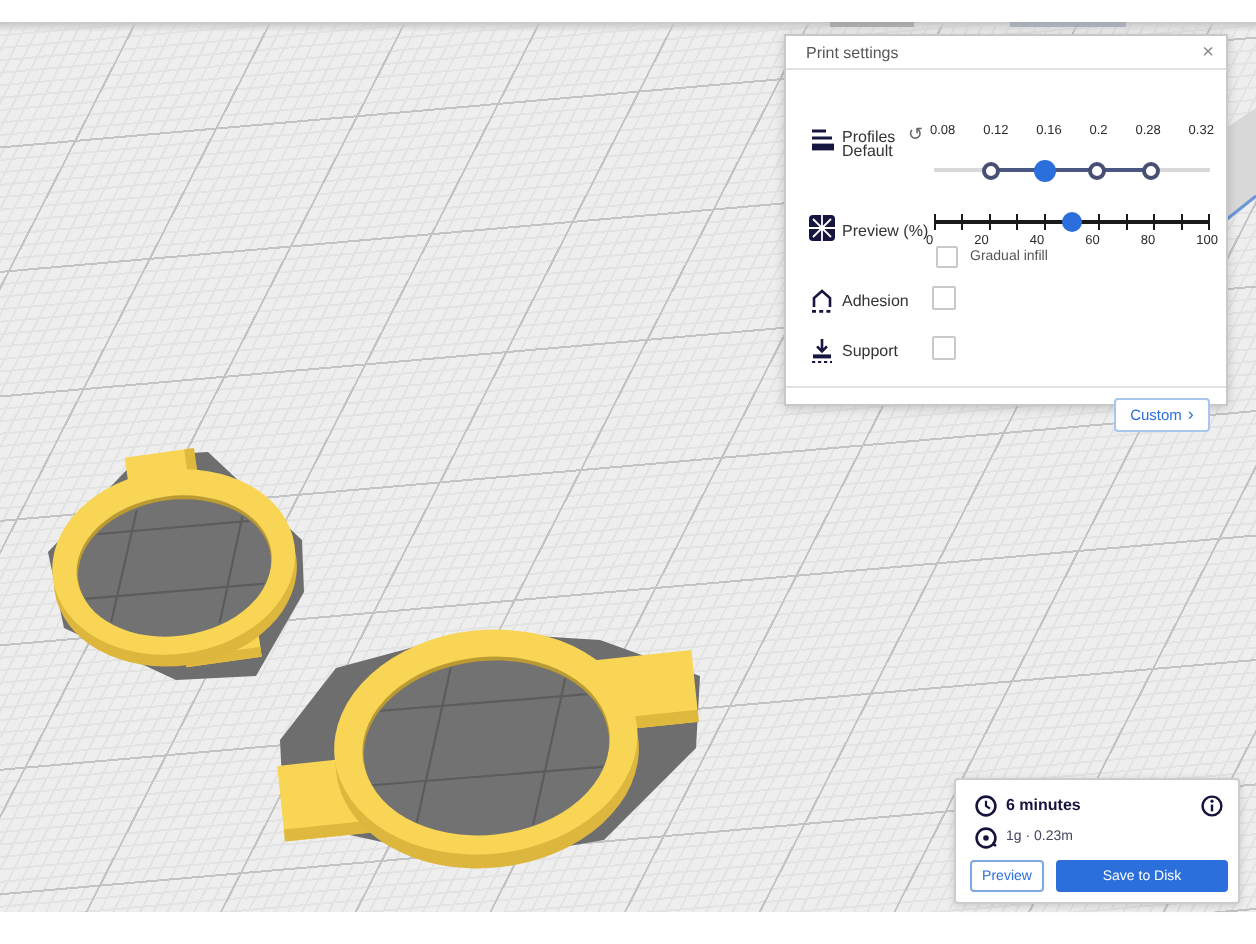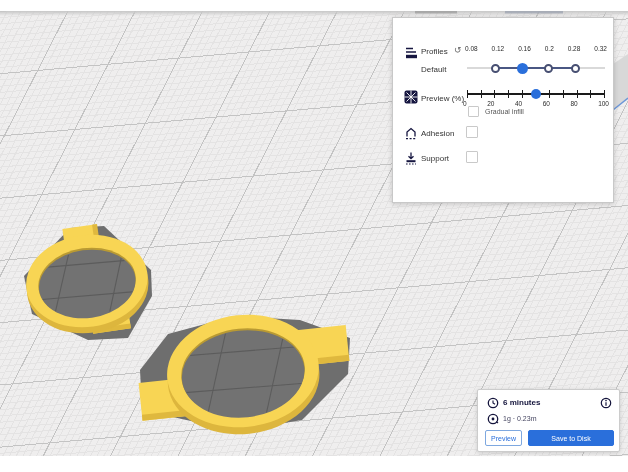--- a/index.html
+++ b/index.html
@@ -167,39 +167,43 @@
     <g clip-path="url(#hole2)" stroke="#5c5c5c" stroke-width="1.1">
       <path d="M183,356 L307,346"></path>
       <path d="M181,393 L307,383"></path>
       <path d="M226,331 L208,413"></path>
       <path d="M284,333 L266,415"></path>
     </g>
   </g>
 </svg>
 
 <div class="print-panel">
+  <div class="pp-header">
+    <span class="pp-title">Print settings</span>
+    <span class="pp-close">×</span>
+  </div>
 
   <div class="pp-body">
 
     <svg class="ps-icon" style="top:27px" viewBox="0 0 14 14">
       <path d="M2 3.5h7 M2 7h10" stroke="#161640" stroke-width="1.6" fill="none"></path>
       <rect x="2" y="9.8" width="11" height="3.4" fill="#161640"></rect>
     </svg>
     <span class="lbl" style="left:28px; top:29px">Profiles</span>
     <span class="reset-btn">↺</span>
     <div class="tick-row profile-ticks">
       <span>0.08</span>
       <span>0.12</span>
       <span>0.16</span>
       <span>0.2</span>
       <span>0.28</span>
       <span>0.32</span>
     </div>
 
-    <span class="lbl" style="left:28px; top:47px">Default</span>
+    <span class="lbl" style="left:28px; top:36px">Default</span>
     <div class="profile-slider">
       <div class="pslider-track"></div>
       <div class="pslider-active"></div>
       <div class="pstop s1"></div>
       <div class="pstop filled"></div>
       <div class="pstop s3"></div>
       <div class="pstop s4"></div>
     </div>
 
     <svg class="ps-icon" style="top:72px" viewBox="0 0 14 14">
@@ -231,20 +235,26 @@
     <div class="checkbox cb-support"></div>
 
     <svg class="ps-icon" style="top:133px" viewBox="0 0 14 14">
       <path d="M7 1.5v6 M4.5 5.2L7 7.7l2.5-2.5" stroke="#161640" stroke-width="1.3" fill="none"></path>
       <path d="M2.5 10.2h9" stroke="#161640" stroke-width="2" fill="none"></path>
       <path d="M2 13h10" stroke="#161640" stroke-width="1.1" stroke-dasharray="1.6 1.4" fill="none"></path>
     </svg>
     <span class="lbl" style="left:28px; top:136px">Support</span>
     <div class="checkbox cb-adhesion"></div>
 
+    <div class="pp-footer">
+      <div class="custom-btn">
+        <span>Custom</span>
+        <span class="chev">›</span>
+      </div>
+    </div>
   </div>
 </div>
 
 <div class="output-panel">
   <svg class="op-icon" style="left:9px; top:7px" viewBox="0 0 12 12">
     <circle cx="6" cy="6" r="4.7" stroke="#14143c" stroke-width="1.3" fill="none"></circle>
     <path d="M6 3.4V6l2 1.3" stroke="#14143c" stroke-width="1.1" fill="none"></path>
   </svg>
   <span class="op-time">6 minutes</span>
   <svg class="op-icon" style="right:7px; top:7px" viewBox="0 0 12 12">

